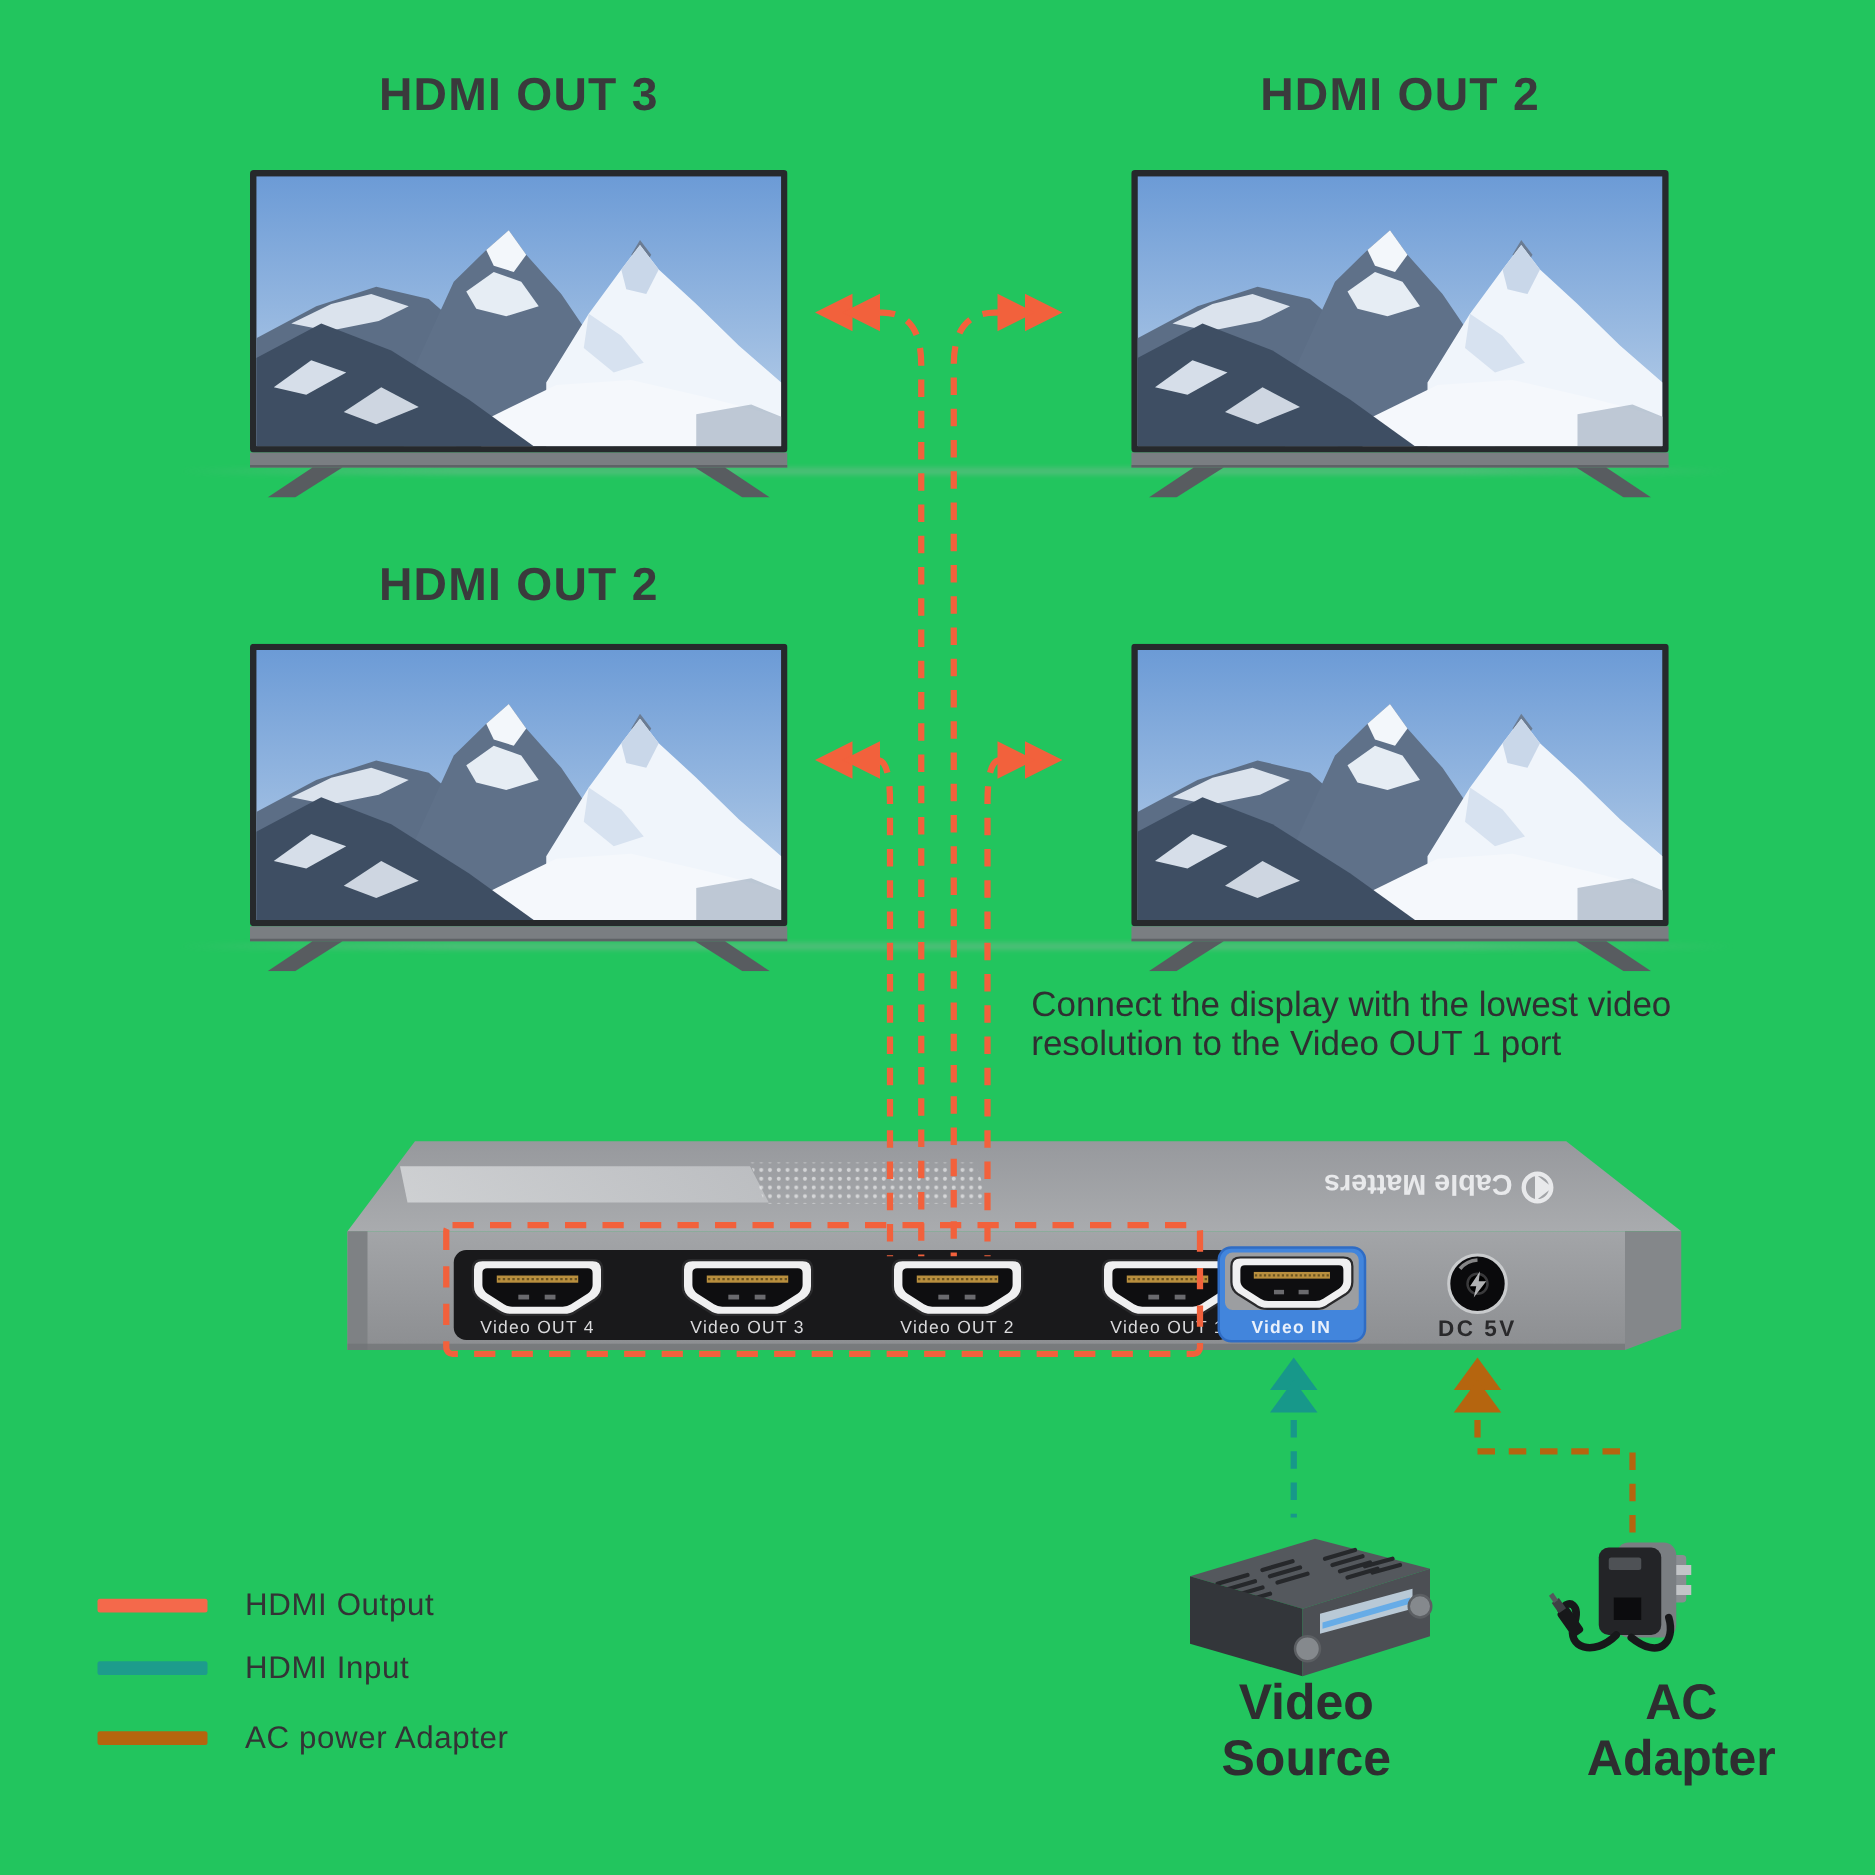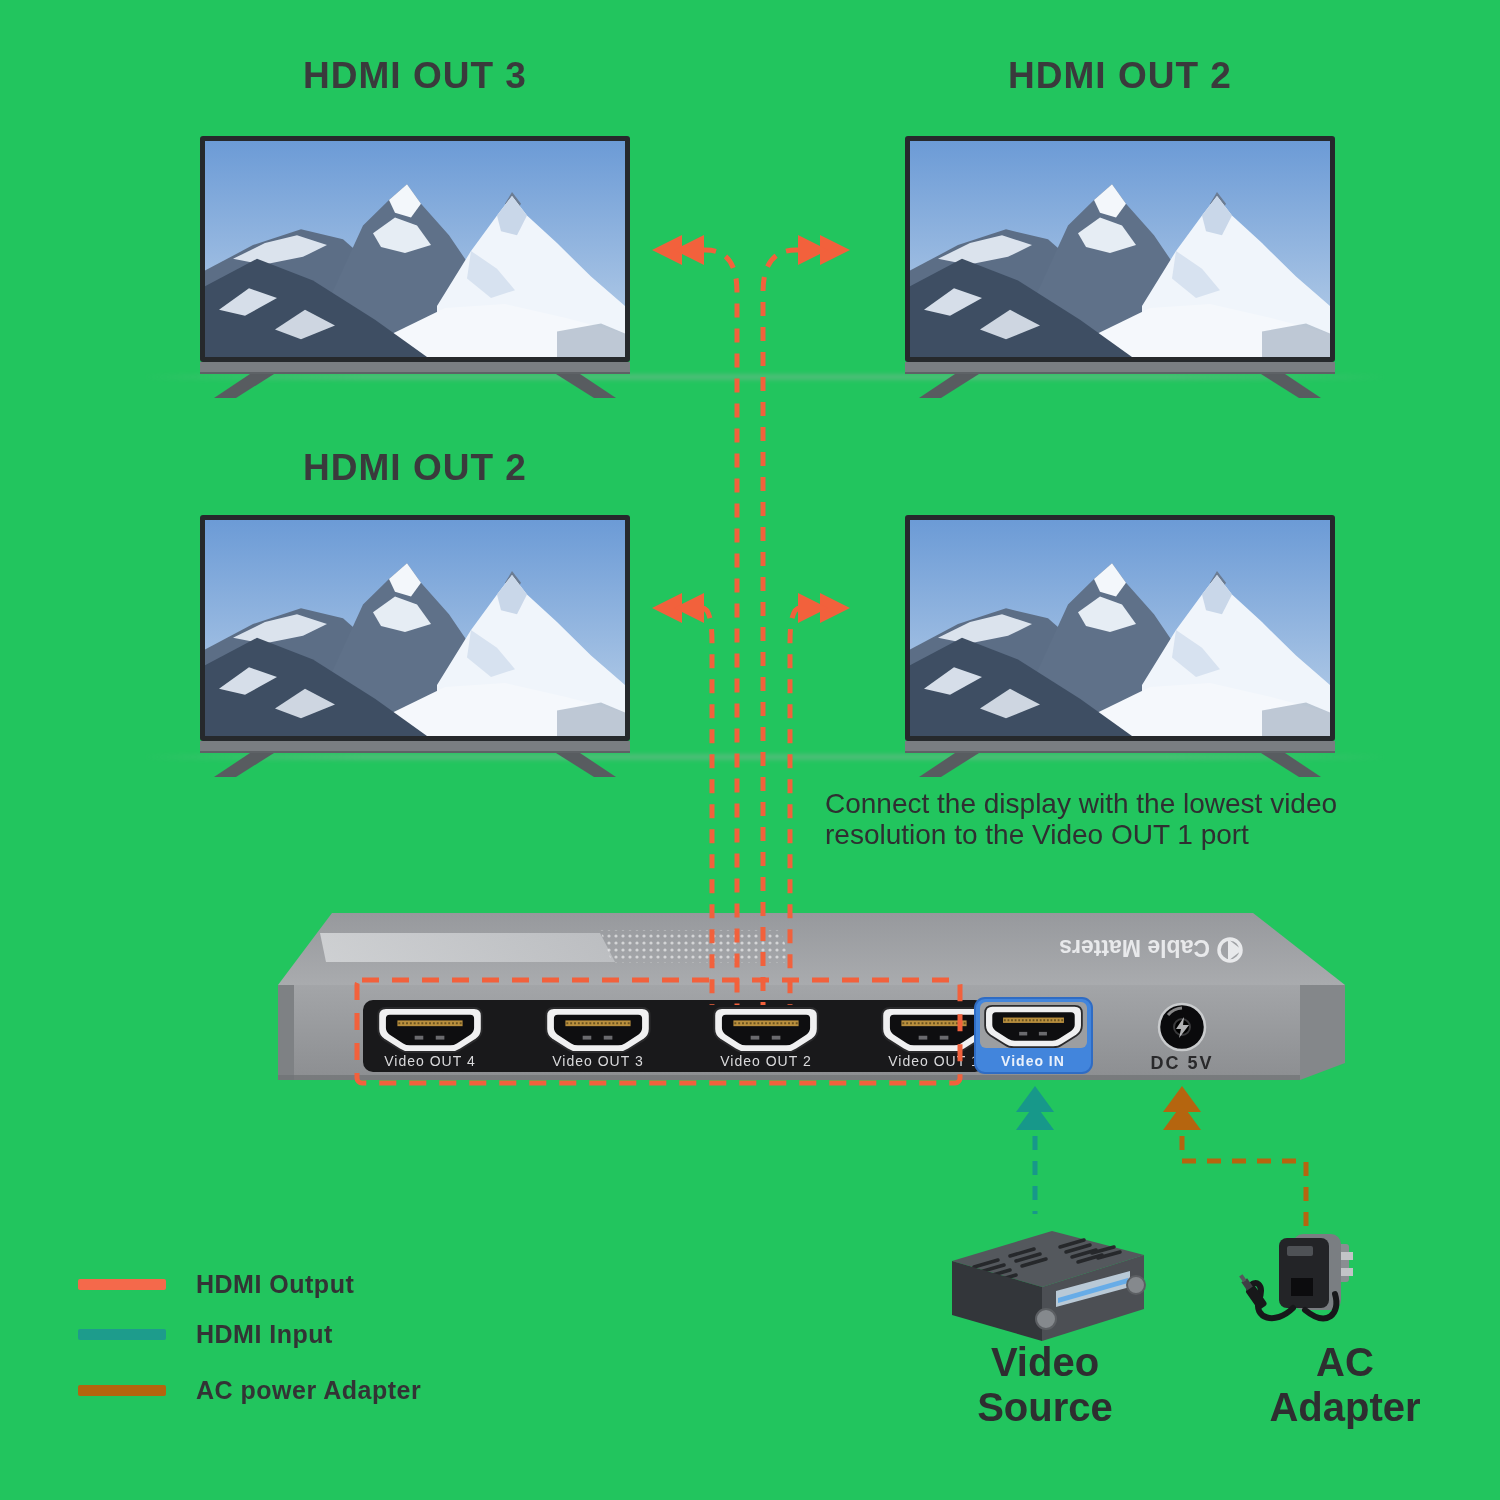--- a/index.html
+++ b/index.html
@@ -8,21 +8,21 @@
   .tv-title{position:absolute;width:430px;text-align:center;font-size:37px;font-weight:bold;
             color:#3a3a3c;letter-spacing:1px;}
   .tv{position:absolute;width:430px;height:262px;}
   .note{position:absolute;left:825px;top:788px;width:540px;text-align:left;
         font-size:28px;font-weight:normal;color:#2f2f31;line-height:31px;}
   .floorline{position:absolute;left:140px;width:1250px;height:6px;opacity:.30;filter:blur(2px);
         background:linear-gradient(90deg,transparent,#aeb0b2 18%,#aeb0b2 82%,transparent);}
   .src-label{position:absolute;text-align:center;font-size:40px;font-weight:bold;color:#2e2e30;}
   .legend-row{position:absolute;left:78px;display:flex;align-items:center;}
   .legend-swatch{width:88px;height:11px;border-radius:2px;flex:0 0 auto;}
-  .legend-label{margin-left:30px;font-size:25px;font-weight:bold;color:#333335;letter-spacing:.5px;}
+  .legend-label{margin-left:30px;font-size:25px;font-weight:normal;color:#333335;letter-spacing:.5px;}
   svg text{font-family:"Liberation Sans",sans-serif;}
   .dash5{stroke-width:5;stroke-dasharray:14 11;fill:none;}
   .dashrect{stroke-width:5;stroke-dasharray:17 13;fill:none;}
   .overlay{position:absolute;left:0;top:0;pointer-events:none;}
 </style>
 </head>
 <body>
 
 <div id="canvas">
 

